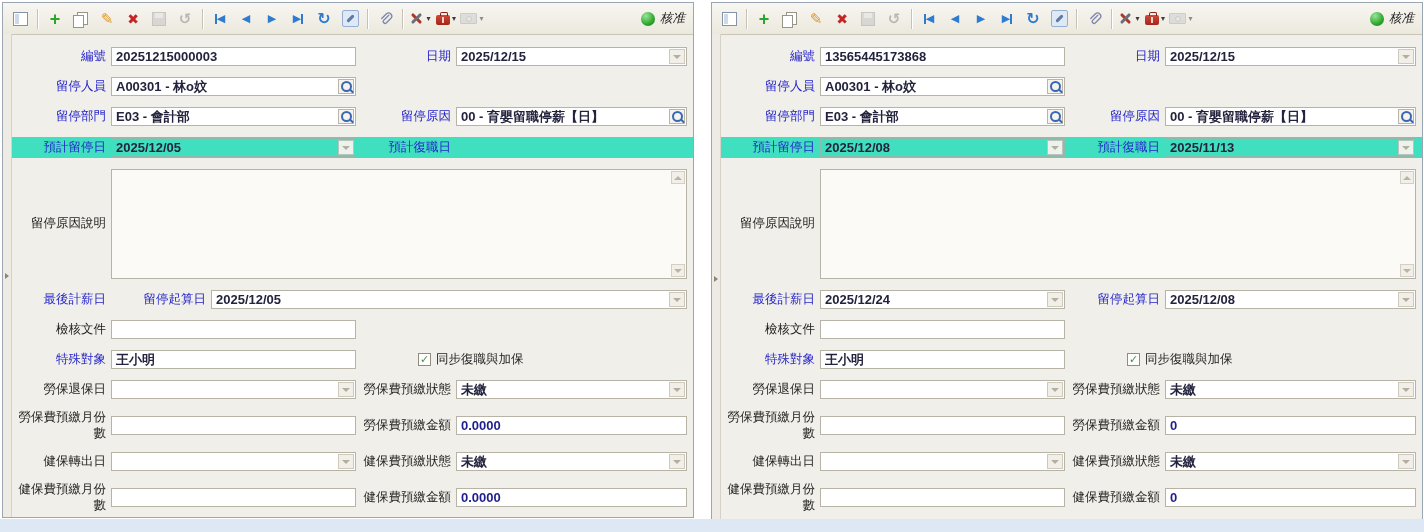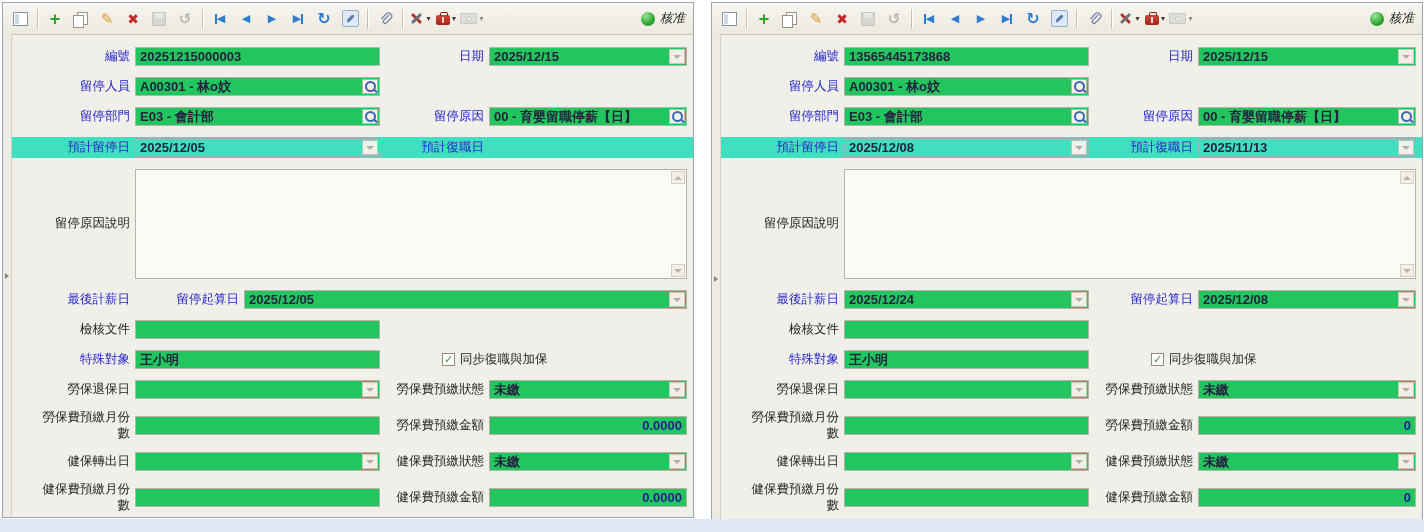--- a/index.html
+++ b/index.html
@@ -55,24 +55,24 @@
       border-radius:50%;background:#e4e1d8;}
 
   
   .form{position:absolute;top:31px;left:0;right:0;bottom:0;display:flex;overflow:hidden;}
   .strip{width:8px;background:#edebe3;border-right:1px solid #d6d2c7;position:relative;flex:none;}
   .strip::after{content:"";position:absolute;top:50%;margin-top:-3px;left:2px;
       border-left:4px solid #8a8778;border-top:3px solid transparent;border-bottom:3px solid transparent;}
   .rows{flex:1;padding:13px 6px 0 2px;min-width:0;}
 
   .row{display:flex;align-items:center;margin-bottom:11px;}
-  .lab{flex:none;width:92px;text-align:right;font-size:12.5px;color:#1e1e1e;margin-right:5px;line-height:1.25;margin-left:24px;}
+  .lab{flex:none;width:92px;text-align:right;font-size:12.5px;color:#1e1e1e;margin-right:5px;line-height:1.25;}
   .lab.blue{color:#2525cc;}
-  .lab.lab-r{width:88px;margin-left:16px;}
-  .fld{position:relative;display:flex;align-items:center;height:19px;background:#22c55e;
+  .lab.lab-r{width:88px;margin-left:7px;}
+  .fld{position:relative;display:flex;align-items:center;height:19px;background:#ffffff;
       border:1px solid #b7b3a7;padding:0 4px;box-sizing:border-box;font-size:13px;color:#23233d;font-weight:bold;}
   .w-l{width:245px;flex:none;}
   .w-r{flex:1;min-width:0;}
   .fld .val{white-space:nowrap;overflow:hidden;}
   .fld.has-dd,.fld.has-mag{padding-right:10px;}
   .ddbtn{position:absolute;right:1px;top:1px;bottom:1px;width:16px;background:#f1efe8;
       border:1px solid #cdc9bd;display:flex;align-items:center;justify-content:center;box-sizing:border-box;}
   .ddarr{width:0;height:0;border-left:4px solid transparent;border-right:4px solid transparent;
       border-top:4px solid #b3af9f;}
   .magbtn{position:absolute;right:1px;top:1px;bottom:1px;width:16px;background:#f5f3eb;
@@ -90,21 +90,21 @@
   .ta{position:relative;flex:1;height:110px;background:#fbfaf6;border:1px solid #b7b3a7;box-sizing:border-box;}
   .sb{position:absolute;right:1px;width:14px;height:13px;background:#f1efe8;border:1px solid #d3cfc3;
       display:flex;align-items:center;justify-content:center;box-sizing:border-box;}
   .sb-up{top:1px;}
   .sb-dn{bottom:1px;}
   .tri-up{width:0;height:0;border-left:4px solid transparent;border-right:4px solid transparent;
       border-bottom:4px solid #b9b5a6;}
   .tri-dn{width:0;height:0;border-left:4px solid transparent;border-right:4px solid transparent;
       border-top:4px solid #b9b5a6;}
 
-  .num{justify-content:flex-end;color:#1f1f8c;}
+  .num{color:#1f1f8c;}
   .cbwrap{display:flex;align-items:center;gap:5px;margin-left:62px;font-size:12.5px;color:#1e1e1e;}
   .cb{width:13px;height:13px;background:#fdfdfb;border:1px solid #8f8c81;display:flex;align-items:center;
       justify-content:center;font-size:11px;color:#4f8a55;line-height:1;box-sizing:border-box;}
 </style>
 </head>
 <body>
 
 <div class="stage">
 
   <section class="panel p1">

